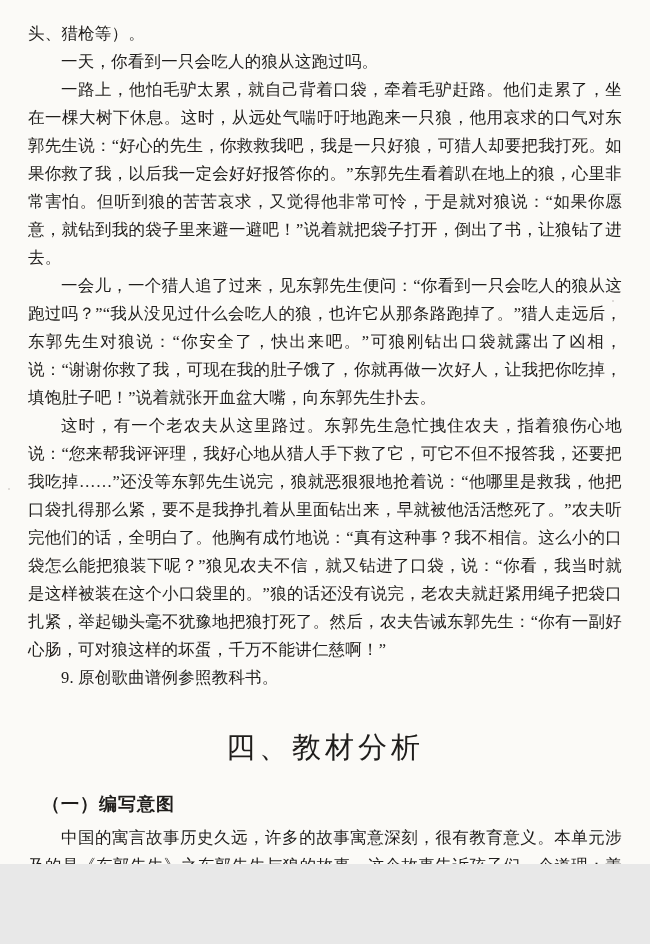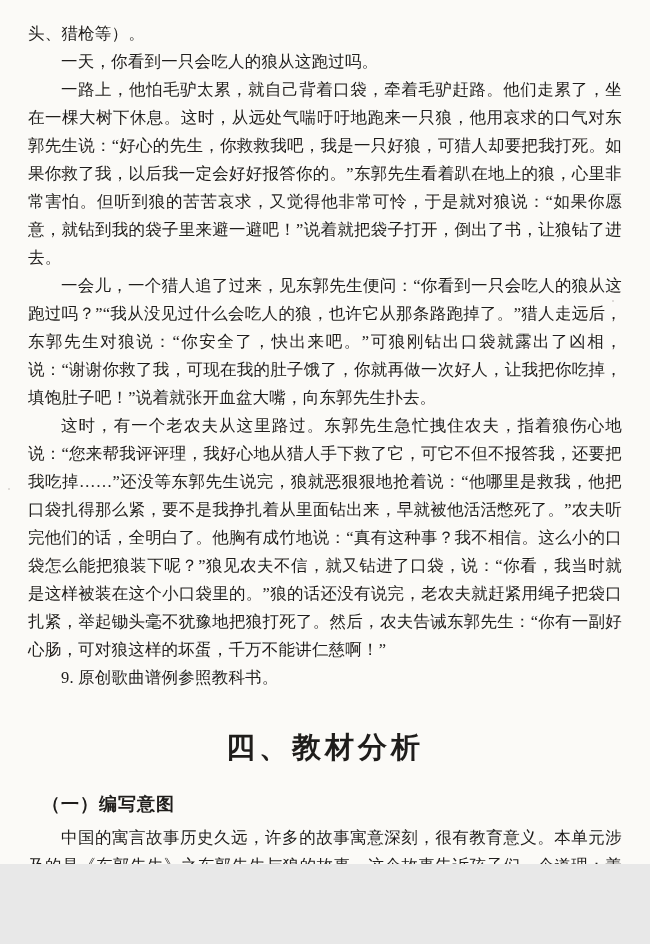--- a/index.html
+++ b/index.html
@@ -35,21 +35,21 @@
   .sec-heading {
     font-family: "Liberation Sans", sans-serif;
     font-weight: bold;
     font-size: 19px;
     line-height: 30px;
     margin: 7px 0 5px 14px;
     letter-spacing: 1px;
   }
   .main-heading {
     font-family: "Liberation Serif", serif;
-    font-weight: 700;
+    font-weight: 400;
     font-size: 29px;
     line-height: 38px;
     text-align: center;
     margin: 36px 0 24px 0;
     letter-spacing: 4px;
   }
   .sub-heading {
     font-family: "Liberation Sans", sans-serif;
     font-weight: bold;
     font-size: 18px;

